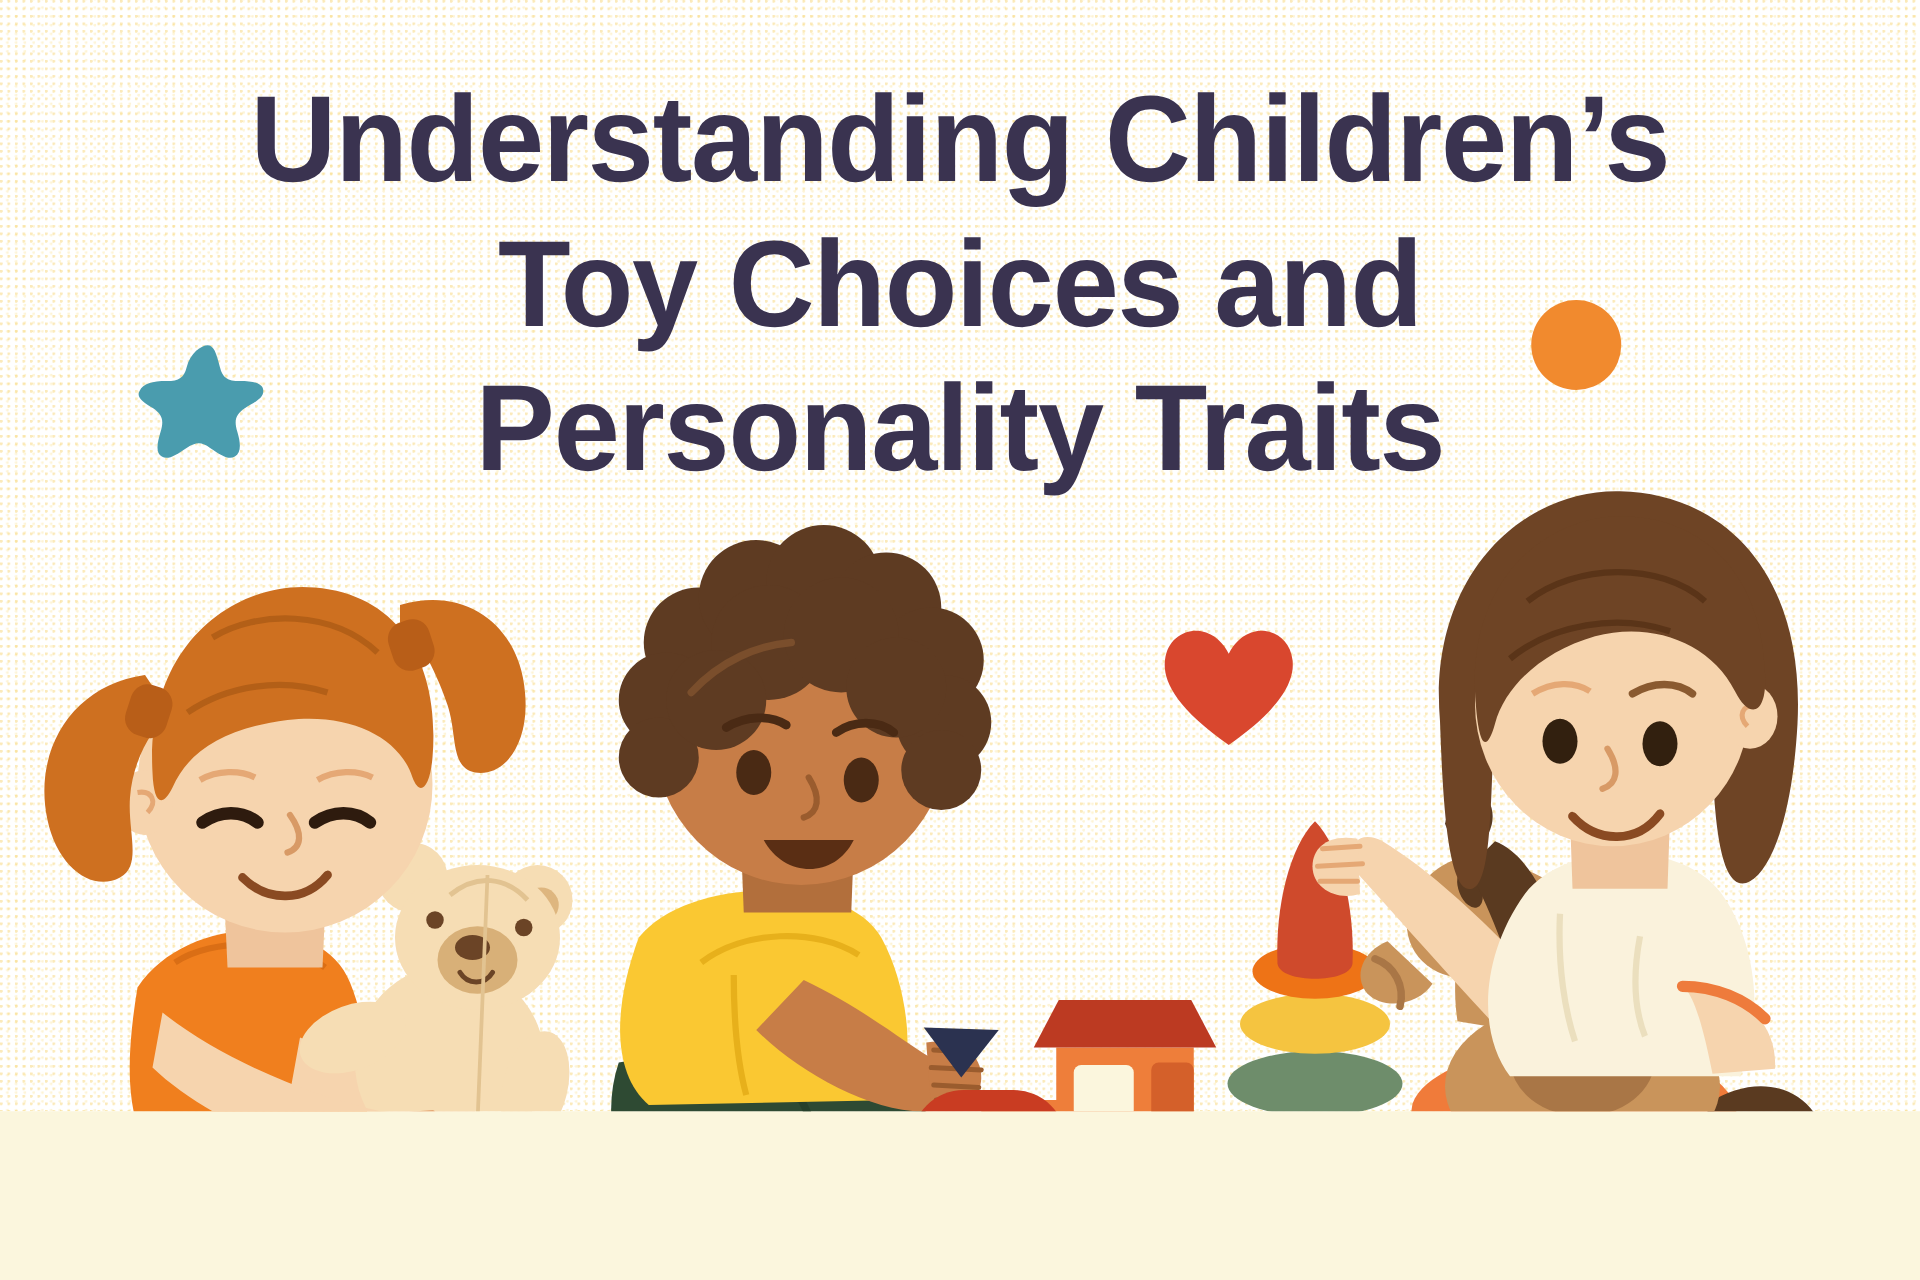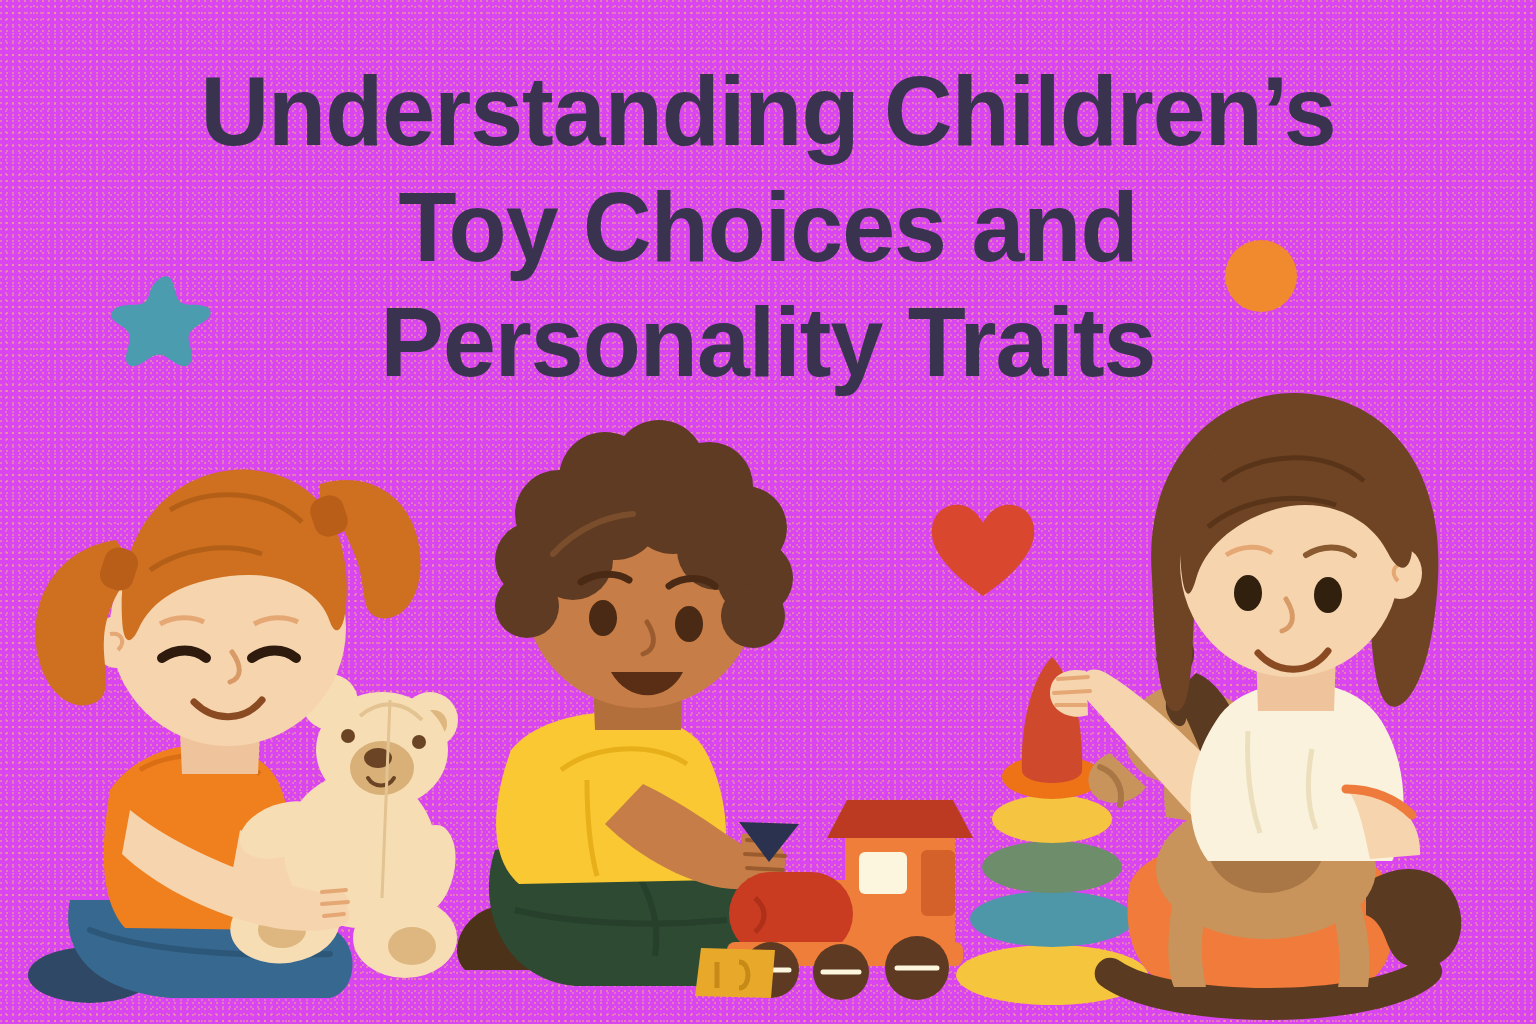--- a/index.html
+++ b/index.html
@@ -2,22 +2,22 @@
 <html><head>
 <meta charset="utf-8">
 <style>
   html,body{margin:0;padding:0;}
   body{
     width:1536px;height:1024px;overflow:hidden;
     font-family:"Liberation Sans", sans-serif;
     background:#FBF6DD;
   }
   #poster{
-    position:relative;width:1536px;height:1024px;overflow:hidden;
-    background-color:#d946ef;
+    position:relative;width:1536px;height:889px;overflow:hidden;
+    background-color:#ffffff;
   }
   
   #grain{
     position:absolute;inset:0;
     background-image:
       radial-gradient(circle at 1px 1px, rgba(245,205,90,0.42) 1px, transparent 1.3px),
       radial-gradient(circle at 3px 4px, rgba(250,220,120,0.30) 1px, transparent 1.3px);
     background-size:6px 6px, 7px 7px;
     background-position:0 0, 3px 2px;
     pointer-events:none;

